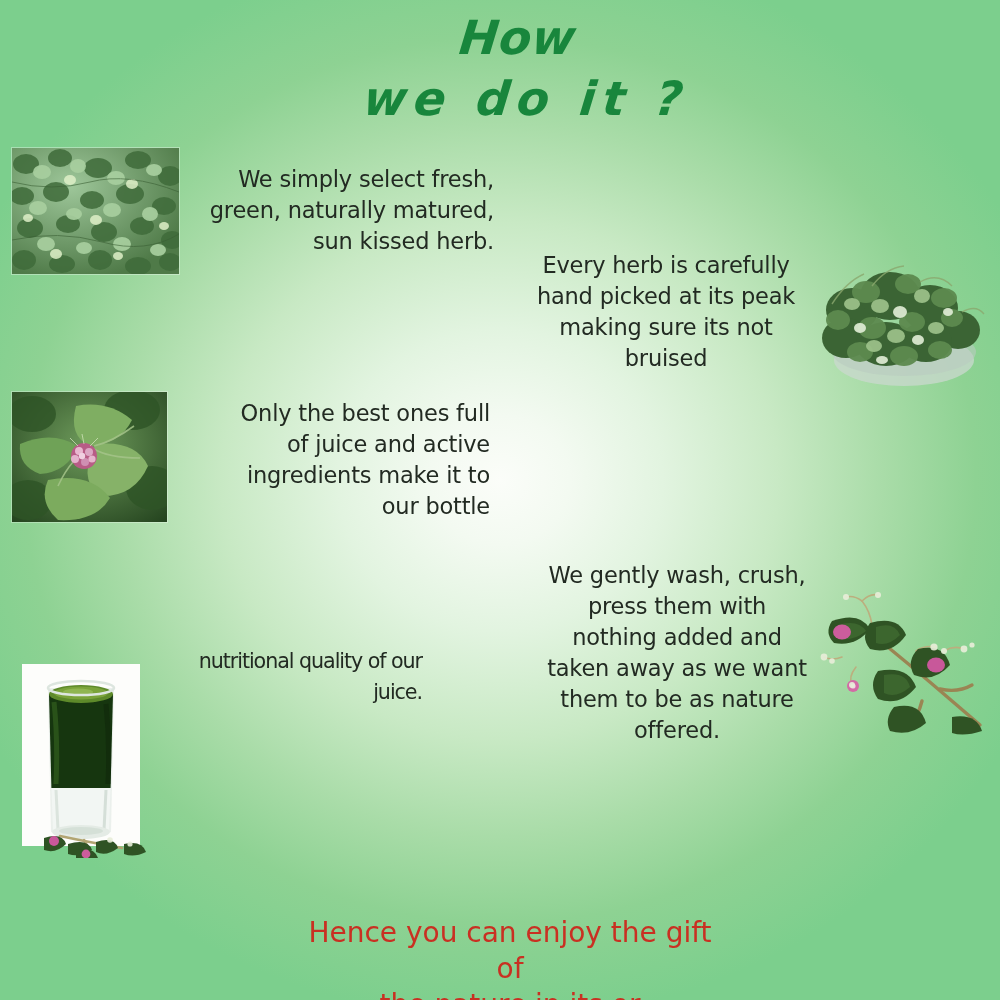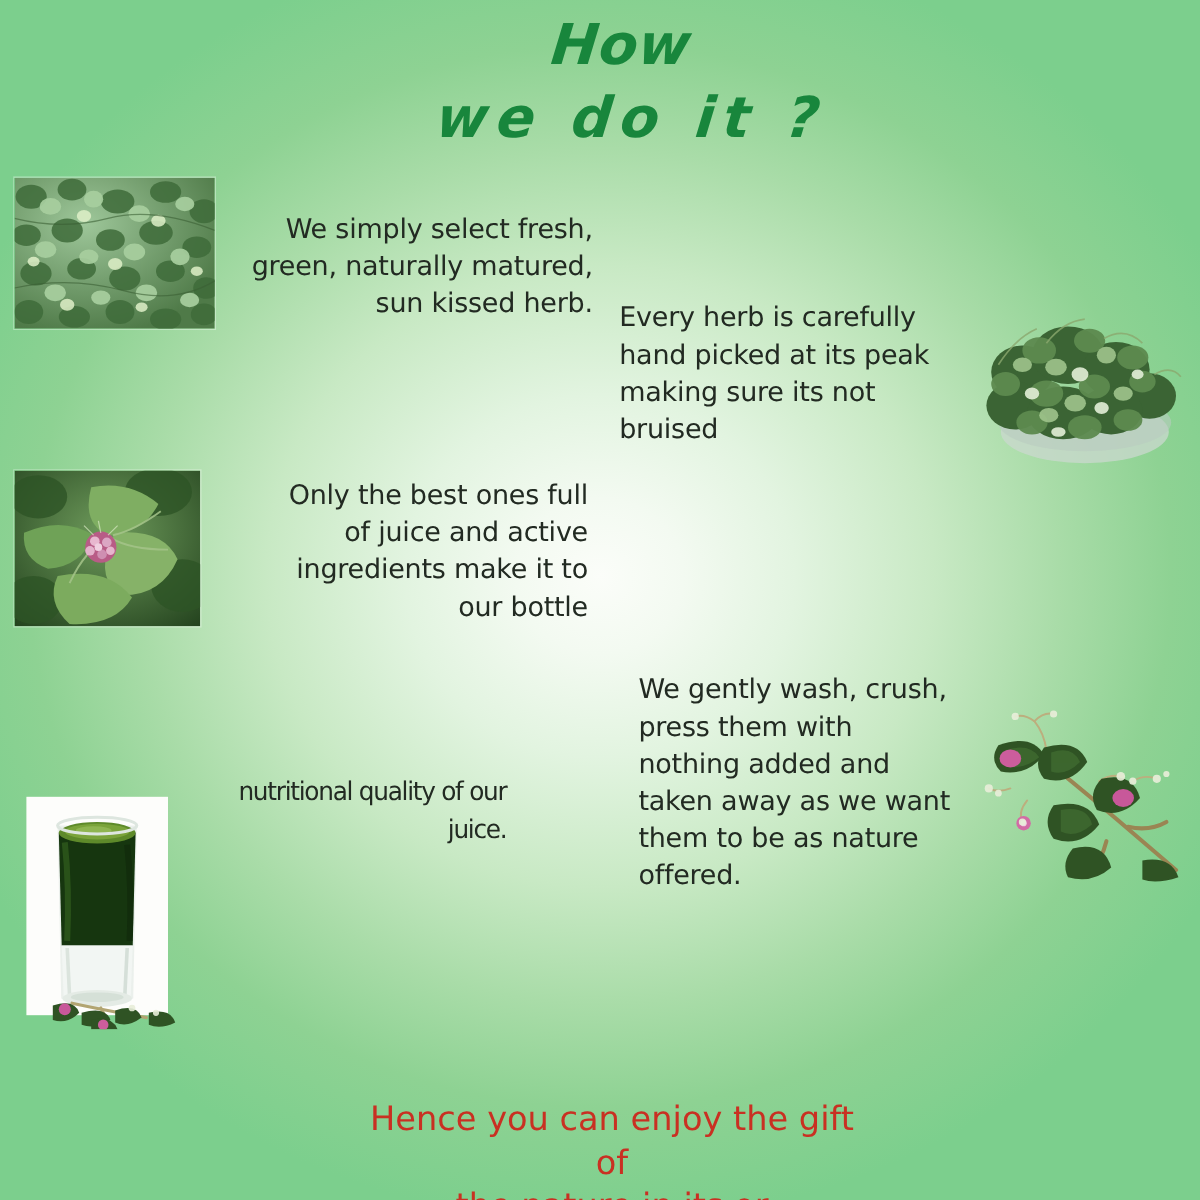--- a/index.html
+++ b/index.html
@@ -64,23 +64,23 @@
     position: absolute;
     color: #222a22;
     font-family: "DejaVu Sans", sans-serif;
     font-size: 22.5px;
     line-height: 31px;
     letter-spacing: -0.2px;
     white-space: pre-line;
     user-select: none;
   }
   .txt.right { text-align: right; }
-  .txt.left  { text-align: left; }
-
-  #block-select   { left: 186px; top: 176px;  width: 308px; }
+  .txt.left  { text-align: center; }
+
+  #block-select   { left: 186px; top: 164px;  width: 308px; }
   #block-handpick { left: 516px; top: 250px;  width: 300px; }
   #block-best     { left: 190px; top: 398px;  width: 300px; }
   #block-wash     { left: 532px; top: 560px;  width: 290px; }
   #block-pasteur  { left: 142px; top: 645px;  width: 280px;
                     font-size: 21.5px; line-height: 31px; }
   #block-pasteur .condensed {
     display: block;
     letter-spacing: -1.1px;
     transform: scaleX(0.96);
     transform-origin: right center;

